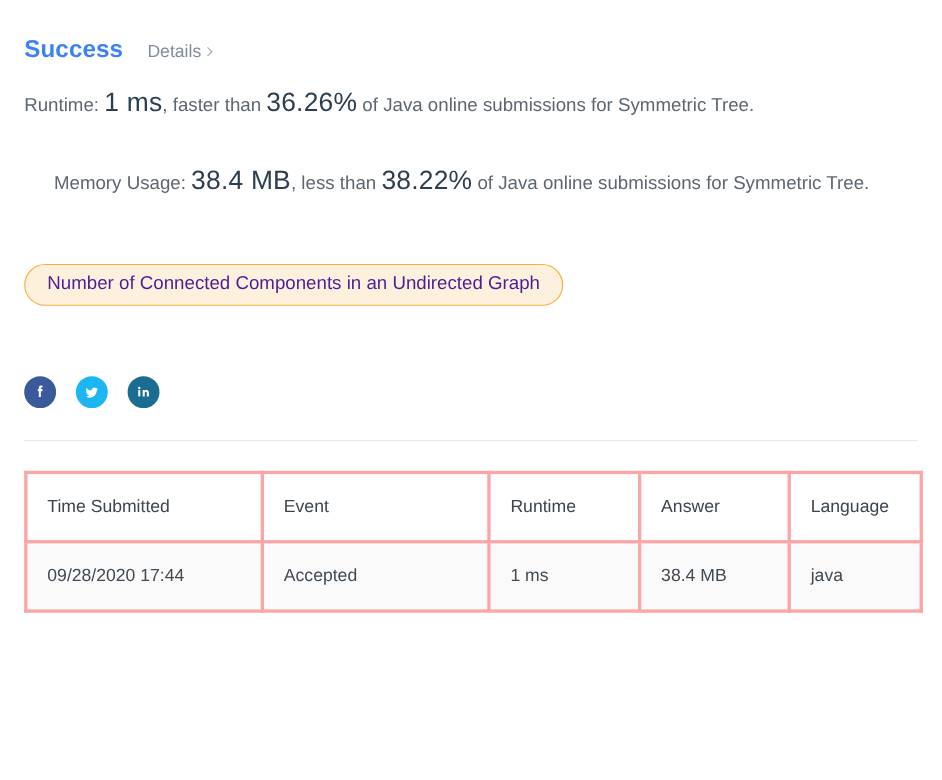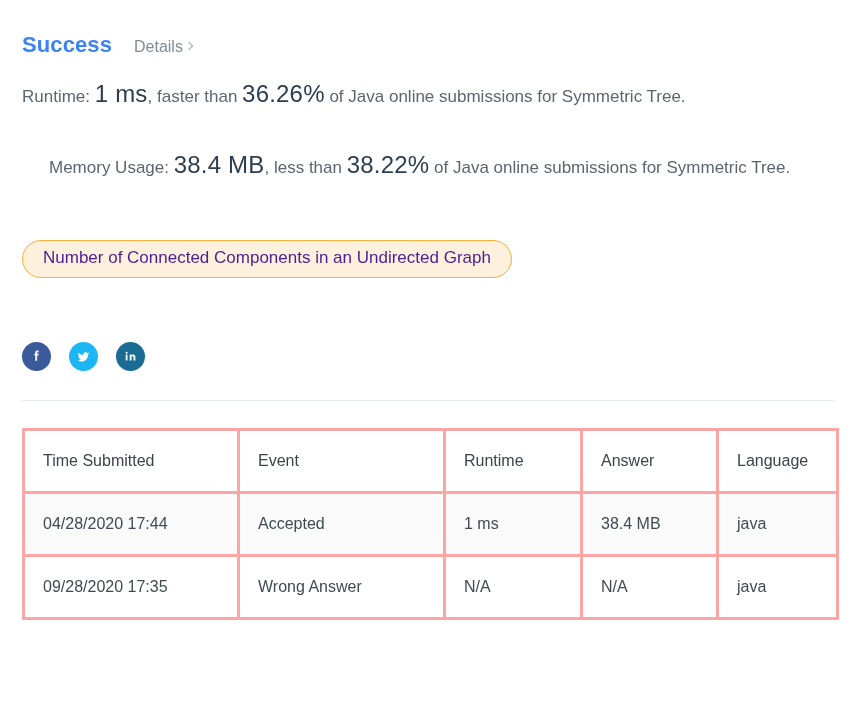--- a/index.html
+++ b/index.html
@@ -273,30 +273,23 @@
         <tr>
           <th>Time Submitted</th>
           <th>Event</th>
           <th>Runtime</th>
           <th>Answer</th>
           <th>Language</th>
         </tr>
       </thead>
       <tbody>
         <tr class="odd">
-          <td>04/28/2020 17:44</td>
+          <td>09/28/2020 17:44</td>
           <td class="st-accepted">Accepted</td>
           <td>1 ms</td>
           <td>38.4 MB</td>
           <td>java</td>
         </tr>
-        <tr class="even">
-          <td>09/28/2020 17:35</td>
-          <td class="st-wrong">Wrong Answer</td>
-          <td>N/A</td>
-          <td>N/A</td>
-          <td>java</td>
-        </tr>
       </tbody>
     </table>
   </div>
 
 </div>
 
 </body></html>

